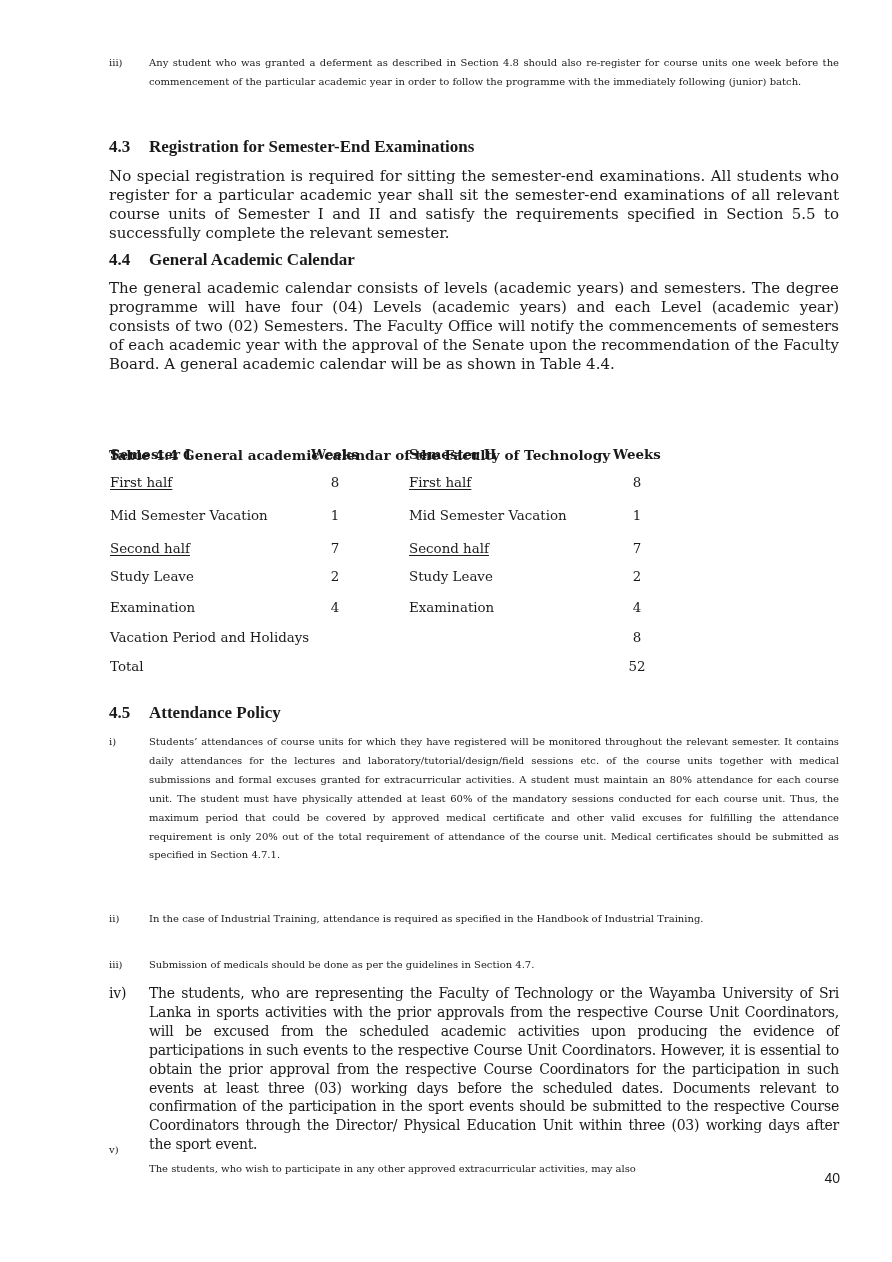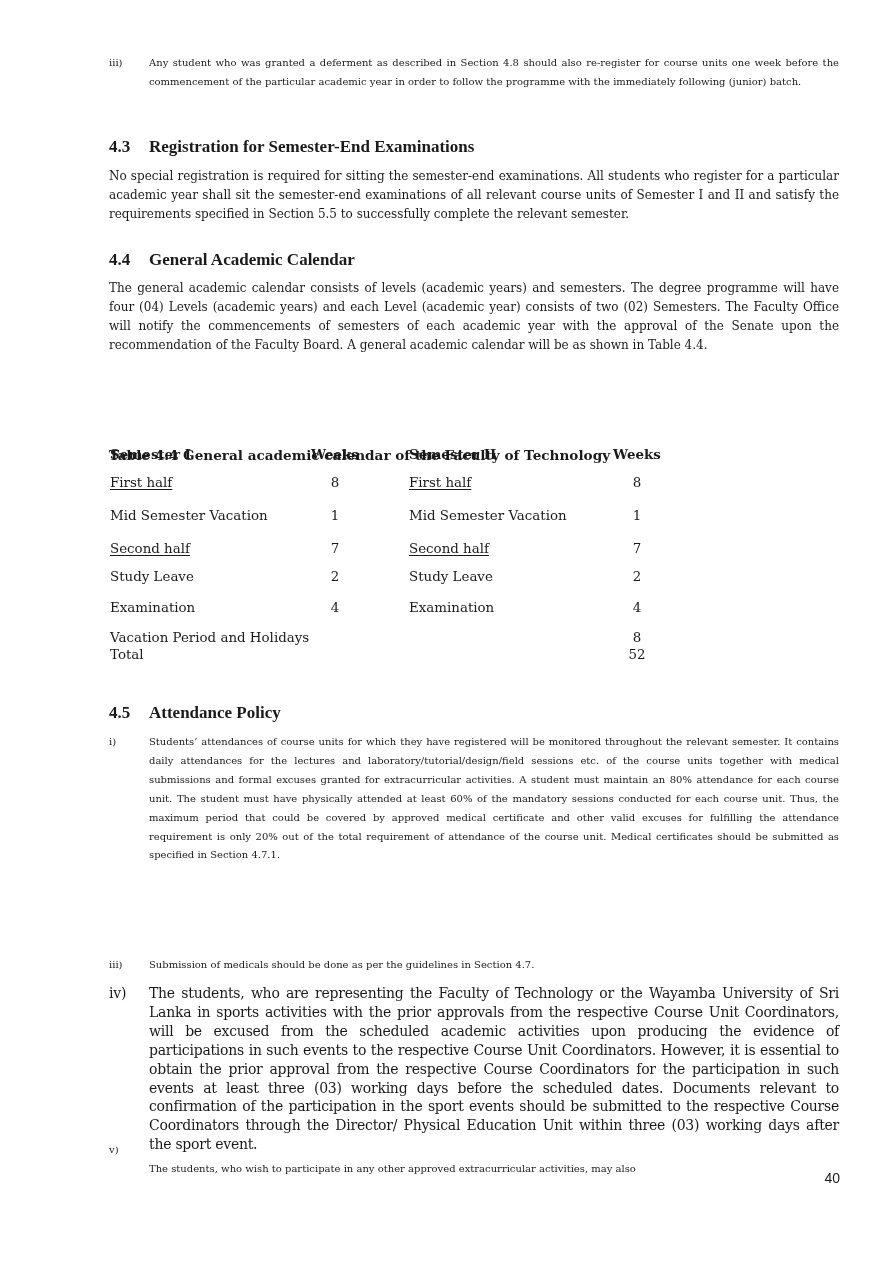--- a/index.html
+++ b/index.html
@@ -17,21 +17,21 @@
     .item .txt { margin-left: 40px; text-align: justify; }
     .item.tight { font-size: 14px; letter-spacing: -0.25px; }
     .heading {
       position: absolute; left: 109px; font-size: 15.6px; font-weight: bold;
       font-family: "Liberation Serif", "DejaVu Serif", serif;
       font-size: 17px;
     }
     .heading .hnum { display: inline-block; width: 40px; }
     .para {
       position: absolute; left: 109px; width: 730px;
-      font-size: 12px; line-height: 18.9px; text-align: justify;
+      font-size: 15px; line-height: 18.9px; text-align: justify;
     }
     .caption {
       position: absolute; left: 109px; font-size: 13.6px; font-weight: bold;
     }
     .cal { position: absolute; left: 110px; top: 446px; width: 560px; font-size: 13.4px; }
     .cal .row { position: absolute; left: 0; width: 560px; height: 20px; }
     .cal .c1 { position: absolute; left: 0; text-align: center; }
     .cal .c2 { position: absolute; left: 200px; width: 50px; text-align: center; }
     .cal .c3 { position: absolute; left: 299px; }
     .cal .c4 { position: absolute; left: 502px; width: 50px; text-align: center; }
@@ -98,35 +98,39 @@
     <div class="row" style="top:154px;">
       <span class="c1">Examination</span>
       <span class="c2">4</span>
       <span class="c3">Examination</span>
       <span class="c4">4</span>
     </div>
     <div class="row" style="top:184px;">
       <span class="c1">Vacation Period and Holidays</span>
       <span class="c4">8</span>
     </div>
-    <div class="row" style="top:201px;">
+    <div class="row" style="top:213px;">
       <span class="c1">Total</span>
       <span class="c4">52</span>
     </div>
   </div>
 
   <div class="heading" style="top:703px;">
     <span class="hnum">4.5</span><span>Attendance Policy</span>
   </div>
 
   <div class="item" style="top:733px;">
     <span class="num">i)</span>
     <div class="txt">Students’ attendances of course units for which they have registered will be monitored throughout the relevant semester. It contains daily attendances for the lectures and laboratory/tutorial/design/field sessions etc. of the course units together with medical submissions and formal excuses granted for extracurricular activities. A student must maintain an 80% attendance for each course unit. The student must have physically attended at least 60% of the mandatory sessions conducted for each course unit. Thus, the maximum period that could be covered by approved medical certificate and other valid excuses for fulfilling the attendance requirement is only 20% out of the total requirement of attendance of the course unit. Medical certificates should be submitted as specified in Section 4.7.1.</div>
   </div>
 
+  <div class="item" style="top:910px;">
+    <span class="num">ii)</span>
+    <div class="txt">In the case of Industrial Training, attendance is required as specified in the Handbook of Industrial Training.</div>
+  </div>
 
   <div class="item" style="top:956px;">
     <span class="num">iii)</span>
     <div class="txt">Submission of medicals should be done as per the guidelines in Section 4.7.</div>
   </div>
 
   <div class="item tight" style="top:984px;">
     <span class="num">iv)</span>
     <div class="txt">The students, who are representing the Faculty of Technology or the Wayamba University of Sri Lanka in sports activities with the prior approvals from the respective Course Unit Coordinators, will be excused from the scheduled academic activities upon producing the evidence of participations in such events to the respective Course Unit Coordinators. However, it is essential to obtain the prior approval from the respective Course Coordinators for the participation in such events at least three (03) working days before the scheduled dates. Documents relevant to confirmation of the participation in the sport events should be submitted to the respective Course Coordinators through the Director/ Physical Education Unit within three (03) working days after the sport event.</div>
   </div>

